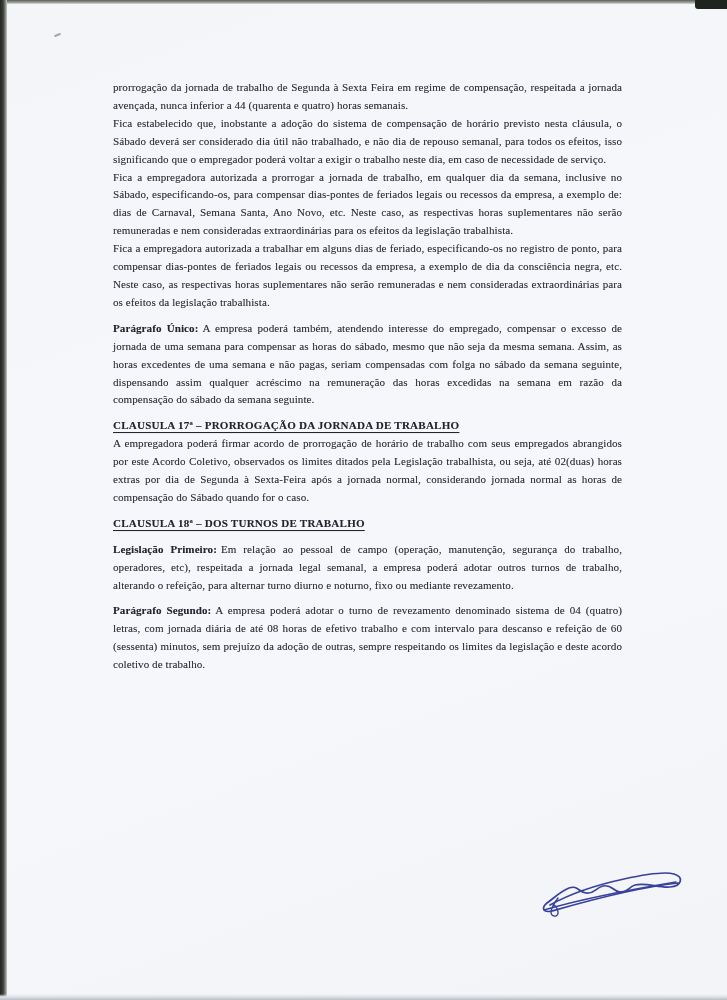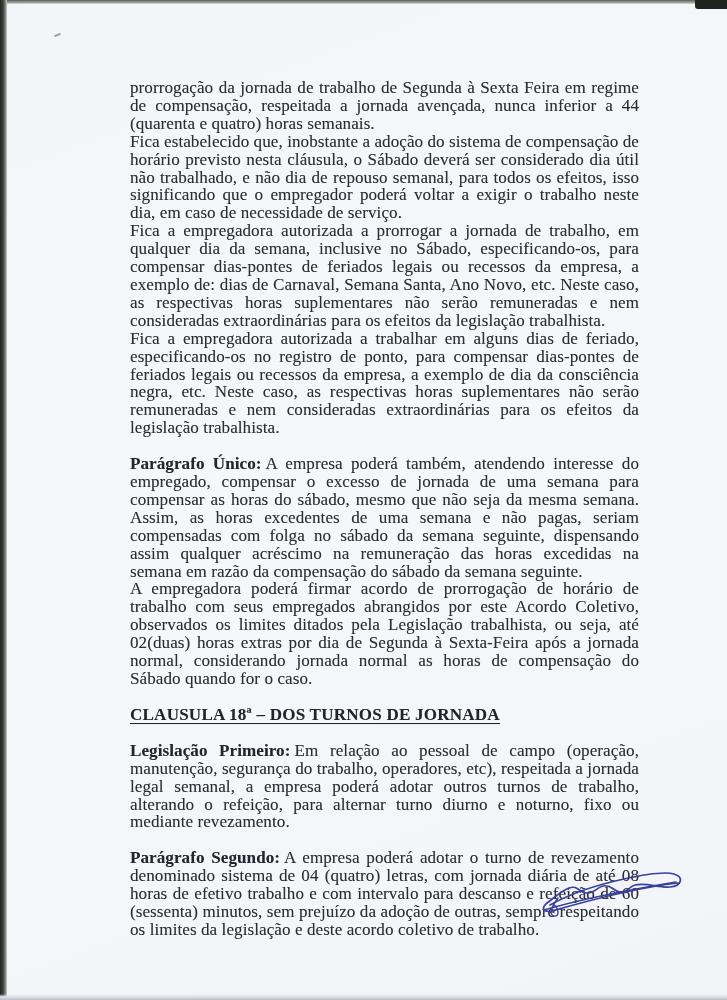--- a/index.html
+++ b/index.html
@@ -27,29 +27,29 @@
   .edge-bottom {
     position: absolute; left: 0; bottom: 0; width: 727px; height: 6px;
     background: linear-gradient(to top, #b9bec6 0%, #dfe2e8 55%, rgba(223,226,232,0) 100%);
   }
   .speck {
     position: absolute; left: 54px; top: 34px; width: 7px; height: 2px;
     background: #a2a8b0; transform: rotate(-24deg); border-radius: 1px;
   }
   
   .doc {
-    position: absolute; left: 130px; top: 79px; width: 509px;
-    font-size: 17px; line-height: 17.9px;
+    position: absolute; left: 113px; top: 79px; width: 509px;
+    font-size: 11px; line-height: 17.9px;
     color: #2b2d36;
     text-align: justify;
     text-shadow: 0.2px 0.2px 0.6px rgba(43,45,54,0.32);
     letter-spacing: 0.1px;
   }
   .doc p { margin: 0; }
-  .doc .sep { margin-top: 18px; }
+  .doc .sep { margin-top: 8px; }
   .clause-heading {
     font-weight: bold;
     text-decoration: underline;
     text-underline-offset: 2.5px;
     letter-spacing: 0.25px;
     color: #23252e;
     text-align: left;
   }
   .lead { font-weight: bold; color: #23252e; margin-right: 4px; }
   
@@ -69,23 +69,24 @@
   <div class="speck"></div>
 
   <div class="doc">
     <p>prorrogação da jornada de trabalho de Segunda à Sexta Feira em regime de compensação, respeitada a jornada avençada, nunca inferior a 44 (quarenta e quatro) horas semanais.</p>
     <p>Fica estabelecido que, inobstante a adoção do sistema de compensação de horário previsto nesta cláusula, o Sábado deverá ser considerado dia útil não trabalhado, e não dia de repouso semanal, para todos os efeitos, isso significando que o empregador poderá voltar a exigir o trabalho neste dia, em caso de necessidade de serviço.</p>
     <p>Fica a empregadora autorizada a prorrogar a jornada de trabalho, em qualquer dia da semana, inclusive no Sábado, especificando-os, para compensar dias-pontes de feriados legais ou recessos da empresa, a exemplo de: dias de Carnaval, Semana Santa, Ano Novo, etc. Neste caso, as respectivas horas suplementares não serão remuneradas e nem consideradas extraordinárias para os efeitos da legislação trabalhista.</p>
     <p>Fica a empregadora autorizada a trabalhar em alguns dias de feriado, especificando-os no registro de ponto, para compensar dias-pontes de feriados legais ou recessos da empresa, a exemplo de dia da consciência negra, etc. Neste caso, as respectivas horas suplementares não serão remuneradas e nem consideradas extraordinárias para os efeitos da legislação trabalhista.</p>
 
     <p class="sep"><span class="lead">Parágrafo Único:</span><span>A empresa poderá também, atendendo interesse do empregado, compensar o excesso de jornada de uma semana para compensar as horas do sábado, mesmo que não seja da mesma semana.  Assim, as horas excedentes de uma semana e não pagas, seriam compensadas com folga no sábado da semana seguinte, dispensando assim qualquer acréscimo na remuneração das horas excedidas na semana em razão da compensação do sábado da semana seguinte.</span></p>
 
+    <p class="sep clause-heading">CLAUSULA 17ª – PRORROGAÇÃO DA JORNADA DE TRABALHO</p>
     <p>A empregadora poderá firmar acordo de prorrogação de horário de trabalho com seus empregados abrangidos por este Acordo Coletivo, observados os limites ditados pela Legislação trabalhista, ou seja, até 02(duas) horas extras por dia de Segunda à Sexta-Feira após a jornada normal, considerando jornada normal as horas de compensação do Sábado quando for o caso.</p>
 
-    <p class="sep clause-heading">CLAUSULA 18ª – DOS TURNOS DE JORNADA</p>
+    <p class="sep clause-heading">CLAUSULA 18ª – DOS TURNOS DE TRABALHO</p>
 
     <p class="sep"><span class="lead">Legislação Primeiro:</span><span>Em relação ao pessoal de campo (operação, manutenção, segurança do trabalho, operadores, etc), respeitada a jornada legal semanal, a empresa poderá adotar outros turnos de trabalho, alterando o refeição, para alternar turno diurno e noturno, fixo ou mediante revezamento.</span></p>
 
     <p class="sep"><span class="lead">Parágrafo Segundo:</span><span>A empresa poderá adotar o turno de revezamento denominado sistema de 04 (quatro) letras, com jornada diária de até 08 horas de efetivo trabalho e com intervalo para descanso e refeição de 60 (sessenta) minutos, sem prejuízo da adoção de outras, sempre respeitando os limites da legislação e deste acordo coletivo de trabalho.</span></p>
   </div>
 
   <div class="signature">
     <svg viewBox="0 0 168 66" fill="none">
       <path stroke-width="1.7" stroke-linecap="round" fill="none" d="M22,47 C40,37 68,27 96,21 C114,17 136,13 146,16 C156,19 154,28 142,29 C130,30 118,24 107,27 C100,29 100,35 92,34 C84,33 84,26 75,28 C67,30 67,36 58,35 C50,34 50,27 41,30 C33,33 26,40 19,45 C13,50 15,55 24,53 C52,45 104,30 150,25" stroke="#39419b"></path>
       <path stroke-width="1.4" stroke-linecap="round" fill="none" d="M30,40 C24,48 20,57 26,58 C32,59 31,50 25,46 M16,52 C50,42 100,32 148,24" stroke="#39419b"></path>

